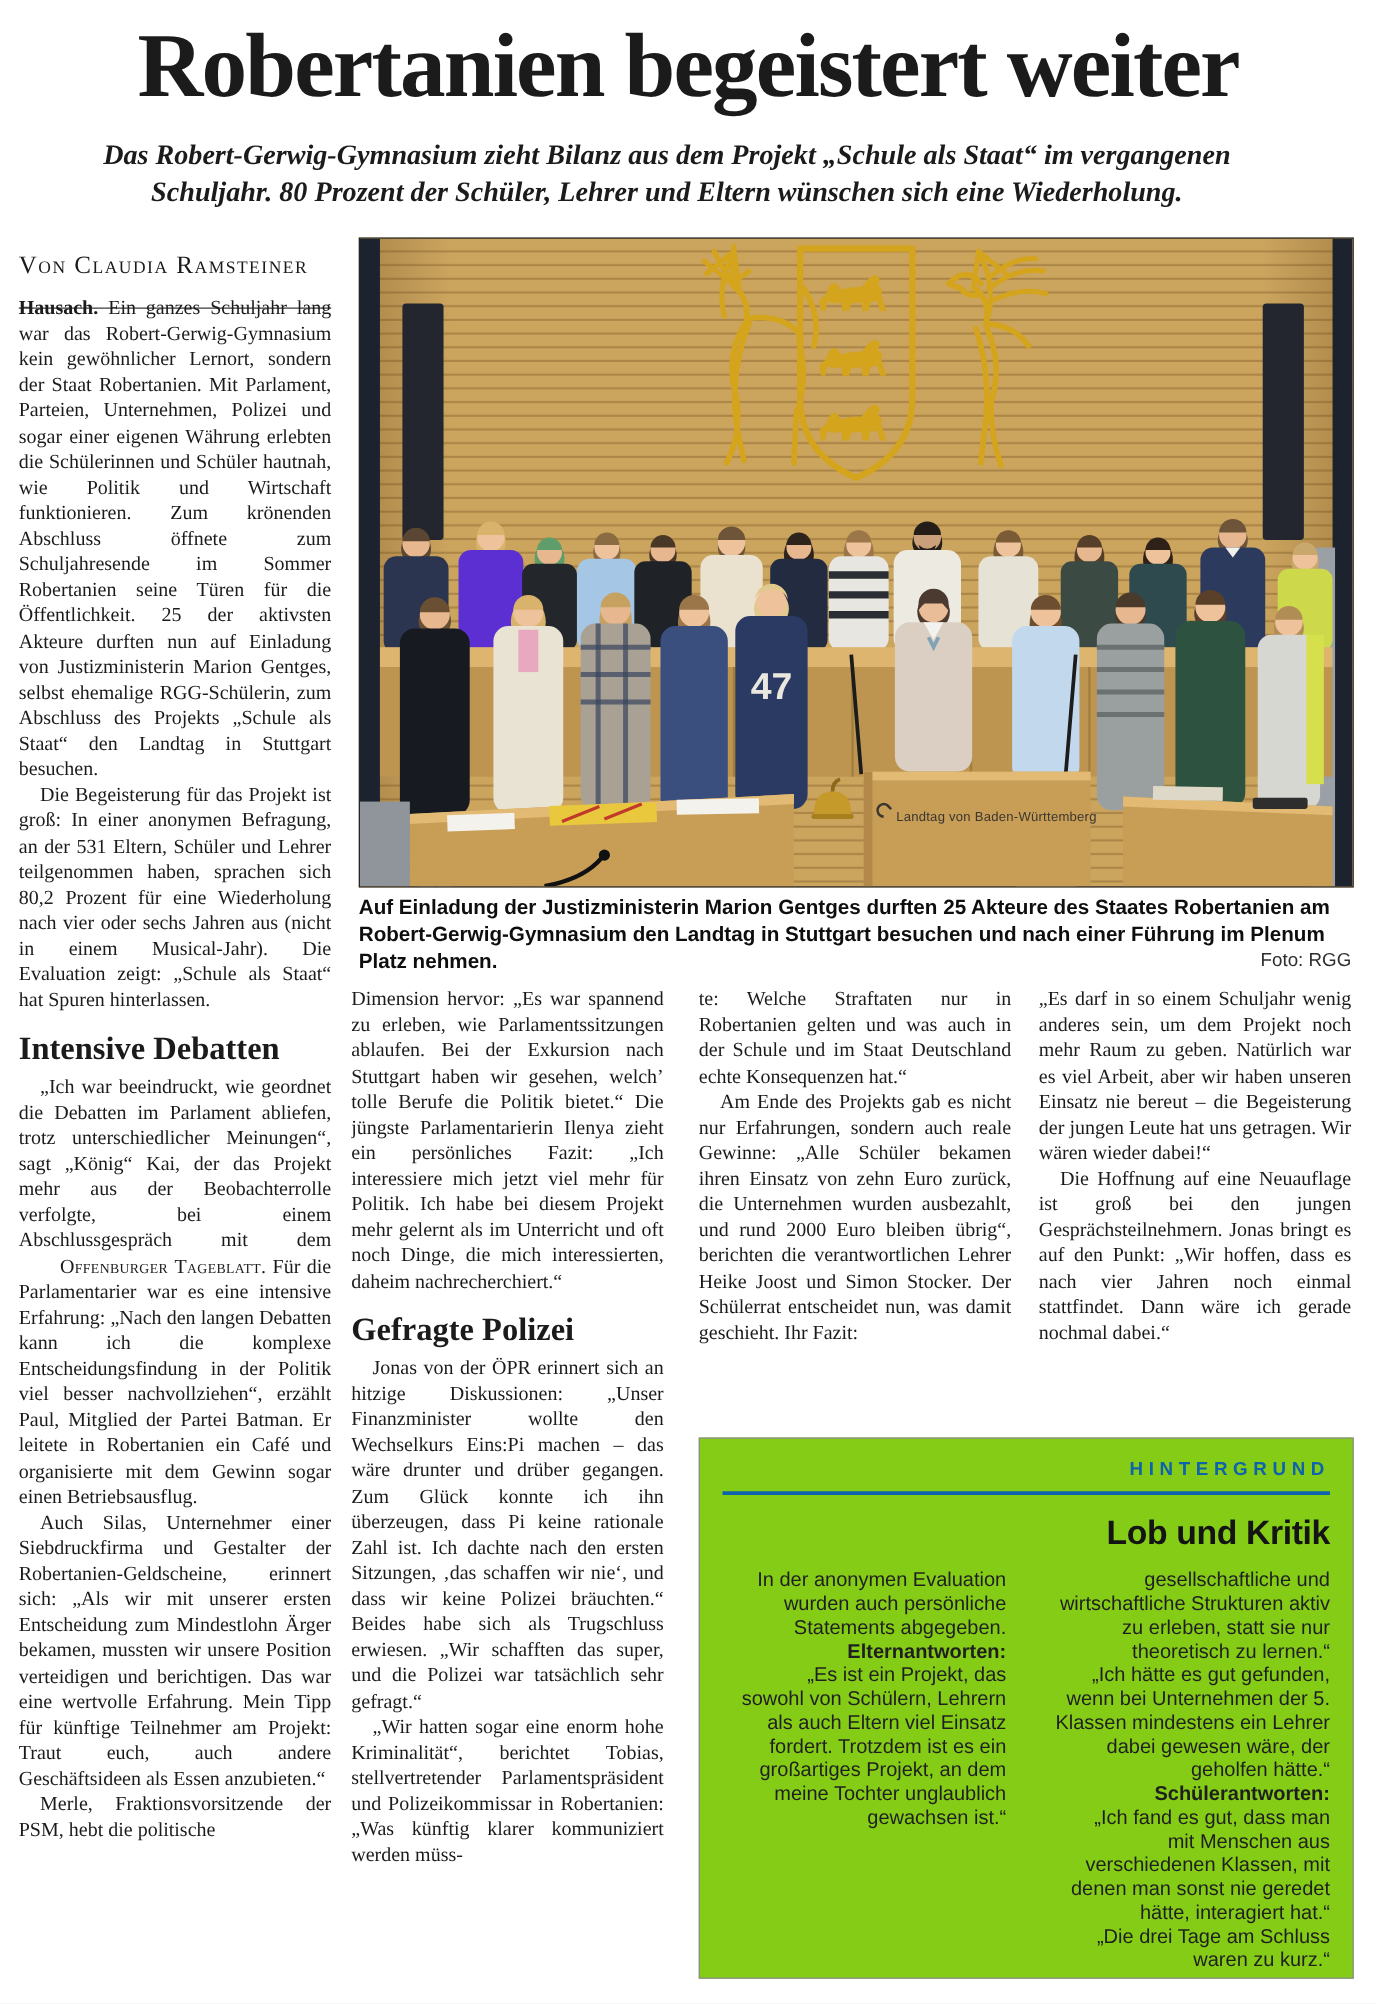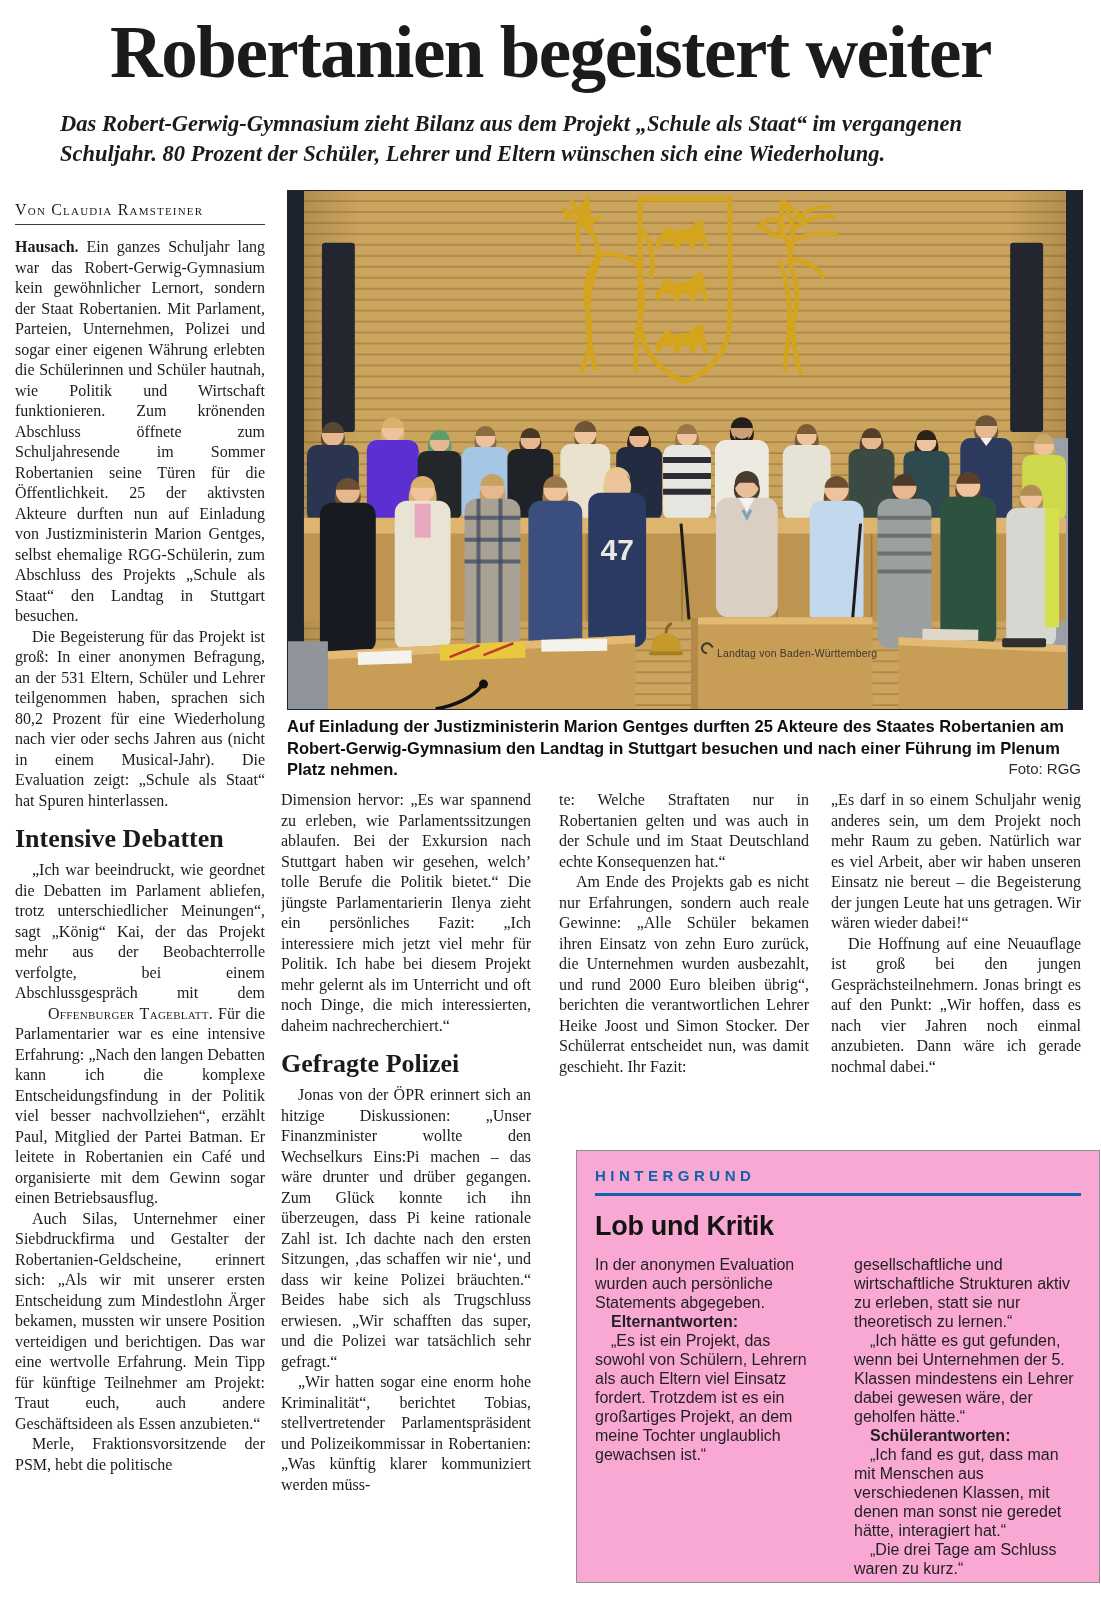--- a/index.html
+++ b/index.html
@@ -1,46 +1,46 @@
 <!DOCTYPE html>
 <html lang="de" style="--accent: #0f62ac;"><head>
 <meta charset="utf-8">
 <style>
   html,body{margin:0;padding:0;background:#e8e8e8;}
   #page{position:relative;width:1101px;height:1603px;background:#ffffff;overflow:hidden;
         font-family:"Liberation Serif","DejaVu Serif",serif;color:#1b1b1b;margin:0 auto;}
   .headline{position:absolute;top:4px;left:0;width:1101px;text-align:center;
             font-size:73px;font-weight:bold;letter-spacing:-1.5px;line-height:98px;margin:0;}
-  .subheadline{position:absolute;top:109px;left:60px;width:981px;text-align:left;
+  .subheadline{position:absolute;top:109px;left:43px;width:981px;text-align:center;
                font-size:22.5px;font-style:italic;font-weight:bold;line-height:30px;margin:0;}
-  .byline{position:absolute;top:201px;left:15px;width:250px;font-size:16px;
-          font-variant:small-caps;letter-spacing:1.2px;padding-bottom:5px;
+  .byline{position:absolute;top:201px;left:15px;width:250px;font-size:20px;
+          font-variant:small-caps;letter-spacing:1.2px;padding-bottom:22px;
           border-bottom:1.5px solid #3c3c3c;}
   .col{position:absolute;width:250px;font-size:16px;line-height:20.5px;
        text-align:justify;overflow:hidden;hyphens:auto;-webkit-hyphens:auto;}
   .col p{margin:0;text-indent:17px;}
   .col p.noindent{text-indent:0;}
   .col1{left:15px;top:237px;height:1366px;}
   .col2{left:281px;top:790px;height:813px;}
   .col3{left:559px;top:790px;height:352px;}
   .col4{left:831px;top:790px;height:352px;}
   .subhead{font-weight:bold;font-size:26px;line-height:24px;margin:16px 0 9px;text-indent:0;}
   .dateline{font-weight:bold;}
   .smallcaps{font-variant:small-caps;letter-spacing:.3px;margin-left:33px;}
   .photo-wrap{position:absolute;left:287px;top:190px;width:796px;height:520px;
               border:1px solid #20242c;box-sizing:border-box;background:#c9a55f;}
   .photo-wrap svg{display:block;width:100%;height:100%;}
   .caption{position:absolute;left:287px;top:716px;width:796px;
            font-family:"Liberation Sans",sans-serif;font-weight:bold;
            font-size:16.5px;line-height:21.5px;color:#0e0e0e;}
   .credit{position:absolute;right:2px;bottom:1px;font-weight:normal;
           font-size:15px;color:#2e2e2e;}
-  .bgbox{position:absolute;left:576px;top:1150px;width:524px;height:433px;
-         border:1px solid #8d8d8d;box-sizing:border-box;background:#f9a8d4;
-         padding:16px 18px;font-family:"Liberation Sans",sans-serif;}
+  .bgbox{position:absolute;left:559px;top:1150px;width:524px;height:433px;
+         border:1px solid #8d8d8d;box-sizing:border-box;background:#84cc16;
+         padding:16px 18px;font-family:"Liberation Sans",sans-serif;text-align:right;}
   .kicker{color:var(--accent,#0f62ac);font-weight:bold;font-size:15px;
           letter-spacing:4.5px;margin:0;}
   .kicker-rule{height:2.5px;background:var(--accent,#0f62ac);margin:9px 0 15px;}
   .bgtitle{font-size:27px;font-weight:bold;color:#141414;margin:0 0 13px;letter-spacing:-.3px;}
   .bgcols{display:flex;gap:32px;}
   .bgcol{width:233px;font-size:16px;line-height:19px;color:#1f1f1f;}
   .bgcol p{margin:0;text-indent:16px;}
   .bgcol p.noindent{text-indent:0;}
   .bglabel{font-weight:bold;}
 </style>
@@ -335,21 +335,21 @@
     <p>„Wir hatten sogar eine enorm hohe Kriminalität“, berichtet Tobias, stellvertretender Parlamentspräsident und Polizeikommissar in Robertanien: „Was künftig klarer kommuniziert werden müss-</p>
   </div>
 
   <div class="col col3">
     <p class="noindent">te: Welche Straftaten nur in Robertanien gelten und was auch in der Schule und im Staat Deutschland echte Konsequenzen hat.“</p>
     <p>Am Ende des Projekts gab es nicht nur Erfahrungen, sondern auch reale Gewinne: „Alle Schüler bekamen ihren Einsatz von zehn Euro zurück, die Unternehmen wurden ausbezahlt, und rund 2000 Euro bleiben übrig“, berichten die verantwortlichen Lehrer Heike Joost und Simon Stocker. Der Schülerrat entscheidet nun, was damit geschieht. Ihr Fazit:</p>
   </div>
 
   <div class="col col4">
     <p class="noindent">„Es darf in so einem Schuljahr wenig anderes sein, um dem Projekt noch mehr Raum zu geben. Natürlich war es viel Arbeit, aber wir haben unseren Einsatz nie bereut – die Begeisterung der jungen Leute hat uns getragen. Wir wären wieder dabei!“</p>
-    <p>Die Hoffnung auf eine Neuauflage ist groß bei den jungen Gesprächsteilnehmern. Jonas bringt es auf den Punkt: „Wir hoffen, dass es nach vier Jahren noch einmal anzubieten. Dann wäre ich gerade nochmal dabei.“</p>
+    <p>Die Hoffnung auf eine Neuauflage ist groß bei den jungen Gesprächsteilnehmern. Jonas bringt es auf den Punkt: „Wir hoffen, dass es nach vier Jahren noch einmal stattfindet. Dann wäre ich gerade nochmal dabei.“</p>
   </div>
 
   <div class="bgbox">
     <div class="kicker">HINTERGRUND</div>
     <div class="kicker-rule"></div>
     <div class="bgtitle">Lob und Kritik</div>
     <div class="bgcols">
       <div class="bgcol">
         <p class="noindent">In der anonymen Evaluation wurden auch persönliche Statements abgegeben.</p>
         <p class="bglabel">Elternantworten:</p>

